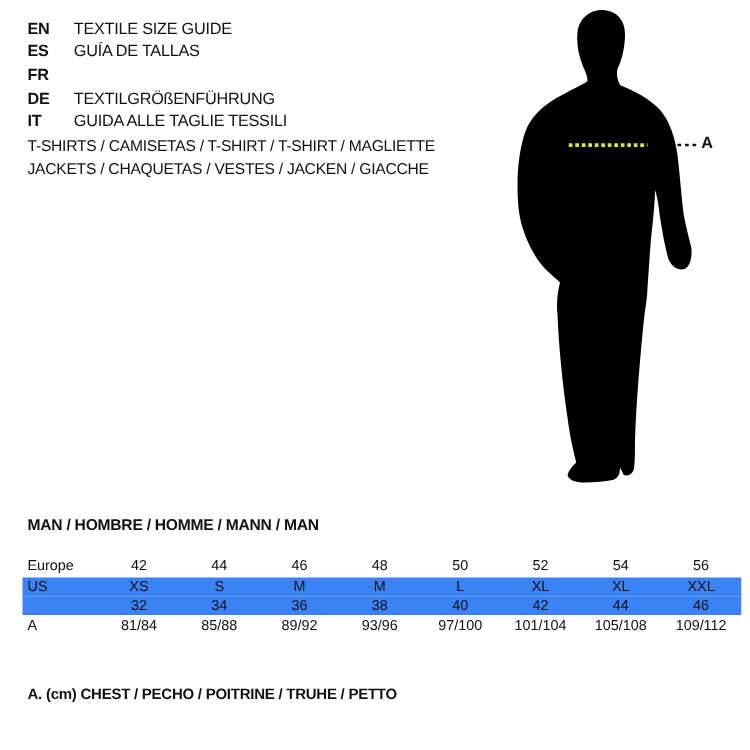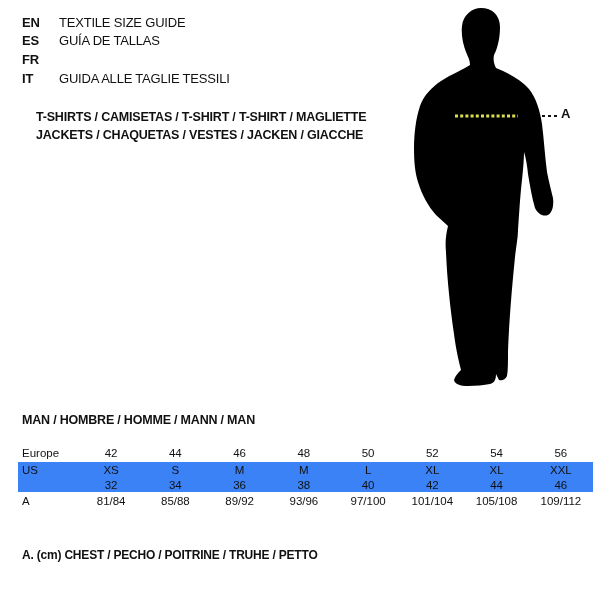--- a/index.html
+++ b/index.html
@@ -8,21 +8,21 @@
     font-family:"Liberation Sans","DejaVu Sans",sans-serif;color:#111;
     overflow:hidden;
     border-radius:28px;
   }
   
   .lang-block{position:absolute;left:22px;top:13px;}
   .lang-row{display:flex;height:18.6px;align-items:center;font-size:13px;letter-spacing:-0.2px;}
   .lang-code{width:37px;font-weight:700;}
   .lang-label{white-space:nowrap;}
   
-  .category-block{position:absolute;left:36px;top:108px;font-weight:700;font-size:12.5px;line-height:18px;letter-spacing:-0.2px;white-space:nowrap;}
+  .category-block{position:absolute;left:22px;top:108px;font-weight:400;font-size:12.5px;line-height:18px;letter-spacing:-0.2px;white-space:nowrap;}
   
   .figure-svg{position:absolute;left:408px;top:2px;width:175px;height:398px;}
   .measure-label{position:absolute;left:561px;top:106px;font-size:13px;font-weight:600;}
   
   .section-title{position:absolute;left:22px;top:413px;font-weight:700;font-size:12.5px;letter-spacing:-0.2px;white-space:nowrap;}
   
   .size-table{position:absolute;left:18px;top:444px;width:575px;font-size:11.5px;}
   .table-header{background:#c8c8c8;color:#3a3a3a;height:17px;line-height:17px;padding-left:4px;}
   .t-row{display:flex;align-items:center;}
   .t-row.shaded{background:#3b82f6;}
@@ -44,20 +44,24 @@
     <div class="lang-row">
       <span class="lang-code">EN</span>
       <span class="lang-label">TEXTILE SIZE GUIDE</span>
     </div>
     <div class="lang-row">
       <span class="lang-code">ES</span>
       <span class="lang-label">GUÍA DE TALLAS</span>
     </div>
     <div class="lang-row">
       <span class="lang-code">FR</span>
+    </div>
+    <div class="lang-row">
+      <span class="lang-code">DE</span>
+      <span class="lang-label">TEXTILGRÖßENFÜHRUNG</span>
     </div>
     <div class="lang-row">
       <span class="lang-code">IT</span>
       <span class="lang-label">GUIDA ALLE TAGLIE TESSILI</span>
     </div>
   </div>
 
   <div class="category-block">
     <div>T-SHIRTS / CAMISETAS / T-SHIRT / T-SHIRT / MAGLIETTE</div>
     <div>JACKETS / CHAQUETAS / VESTES / JACKEN / GIACCHE</div>

